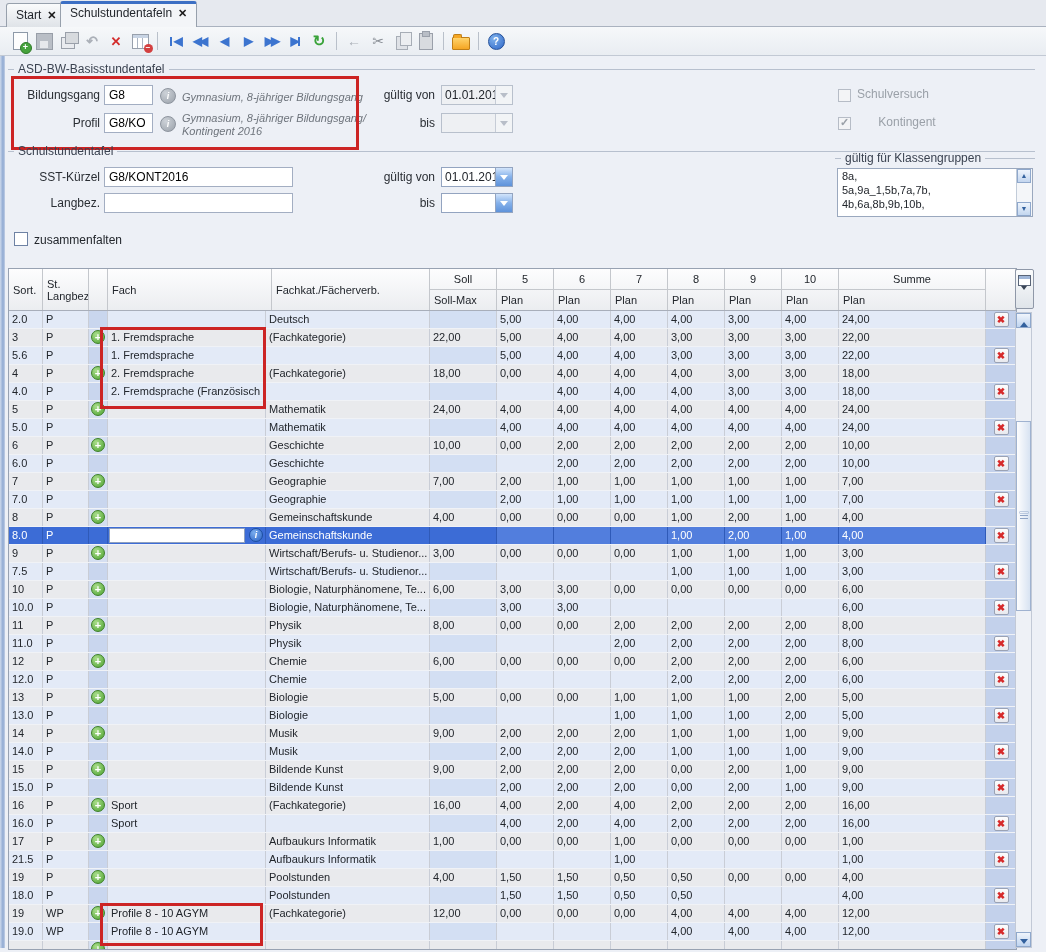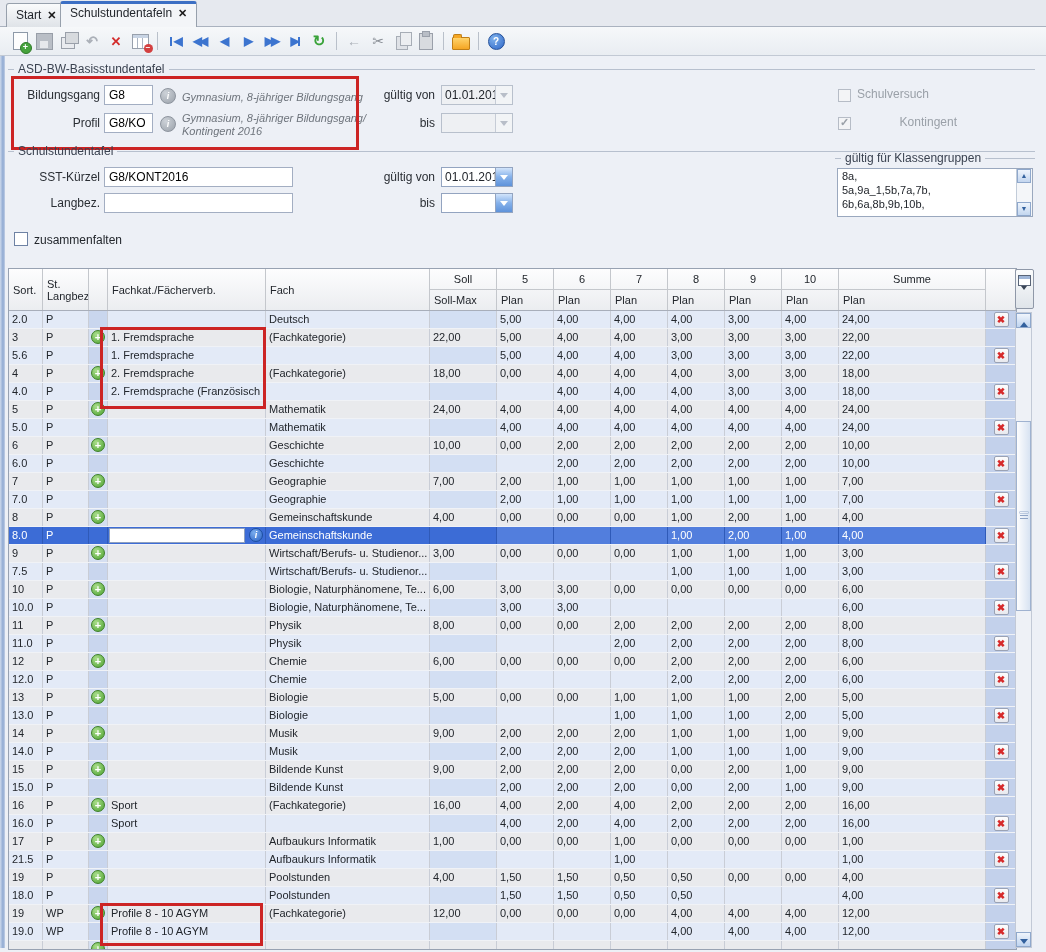--- a/index.html
+++ b/index.html
@@ -223,21 +223,21 @@
 
 <div class="lbl" style="left:377px;top:113px;width:58px">bis</div>
 <div class="combo dis" style="left:441px;top:113px">
   <span class="val"></span>
   <span class="cbtn"></span>
 </div>
 
 <div class="cb dis" style="left:838px;top:117px">
     <span class="chk">✓</span>
   </div>
-<div class="cblbl lbl dis" style="left:857px;top:115px;text-align:right;width:100px">Kontingent</div>
+<div class="cblbl lbl dis" style="left:857px;top:115px;text-align:center;width:100px">Kontingent</div>
 
 <div class="redbox" style="left:11px;top:76px;width:342px;height:68px"></div>
 
 <fieldset style="left:8px;top:144px;width:1027px;height:8px">
   <legend>Schulstundentafel</legend>
 </fieldset>
 
 <div class="lbl" style="left:14px;top:167px;width:86px">SST-Kürzel</div>
 <input class="inp" style="left: 104px; top: 167px; width: 189px;" value="G8/KONT2016">
 <div class="lbl" style="left:377px;top:167px;width:58px">gültig von</div>
@@ -253,37 +253,37 @@
   <span class="val"></span>
   <span class="cbtn"></span>
 </div>
 
 <fieldset style="left:835px;top:151px;width:200px;height:8px">
   <legend>gültig für Klassengruppen</legend>
 </fieldset>
 <div class="klist" style="left:837px;top:168px;width:196px;height:49px" id="klist">
   <div class="line">8a,</div>
     <div class="line">5a,9a_1,5b,7a,7b,</div>
-    <div class="line">6b,6a,8b,9b,10b,</div>
+    <div class="line">4b,6a,8b,9b,10b,</div>
     <div class="ksb">
     <span class="kb" style="top:0">▲</span>
     <span class="kb" style="bottom:0">▼</span>
   </div>
 </div>
 
 <div class="cb" style="left:14px;top:232px;width:14px;height:14px"></div>
 <div class="cblbl" style="left:34px;top:233px">zusammenfalten</div>
 
 <div class="grid">
   <div class="ghead" id="ghead">
       <div class="hc" style="width: 34px; flex: 0 0 34px;">Sort.</div>
       <div class="hc" style="width: 46px; flex: 0 0 46px;">St. Langbez</div>
       <div class="hc" style="width: 19px; flex: 0 0 19px;"></div>
+      <div class="hc" style="width: 164px; flex: 0 0 164px;">Fach</div>
       <div class="hc" style="width: 158px; flex: 0 0 158px;">Fachkat./Fächerverb.</div>
-      <div class="hc" style="width: 164px; flex: 0 0 164px;">Fach</div>
       <div class="hc two" style="width: 67px; flex: 0 0 67px;">
         <div class="tt">Soll</div>
         <div class="bb">Soll-Max</div>
       </div>
       <div class="hc two" style="width: 57px; flex: 0 0 57px;">
         <div class="tt">5</div>
         <div class="bb">Plan</div>
       </div>
       <div class="hc two" style="width: 57px; flex: 0 0 57px;">
         <div class="tt">6</div>

